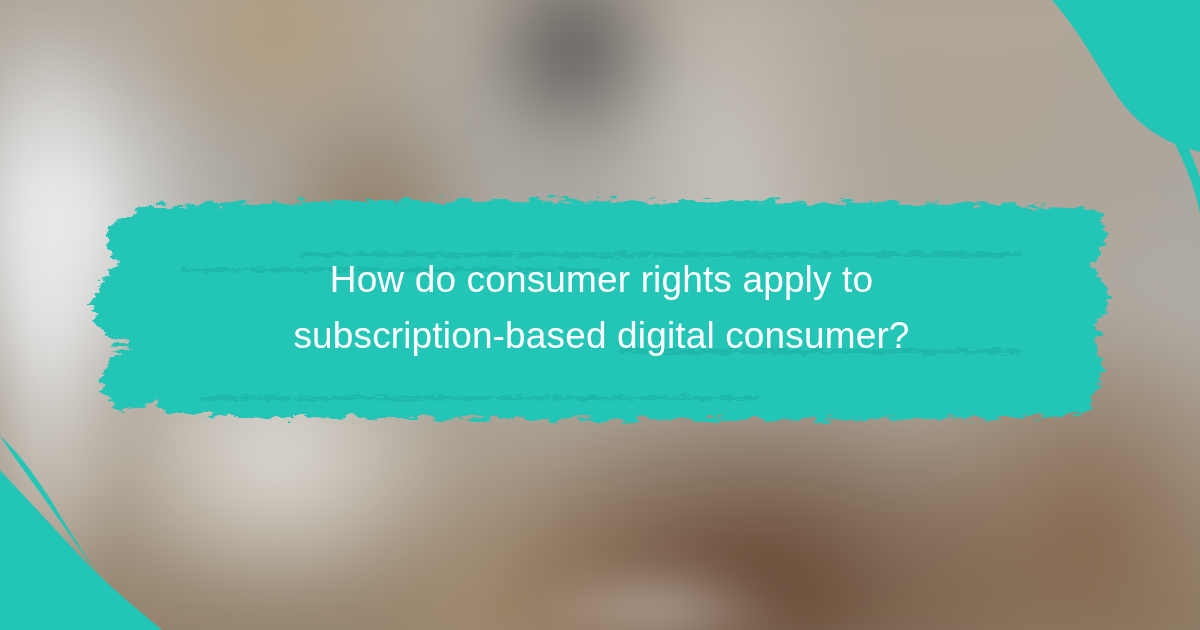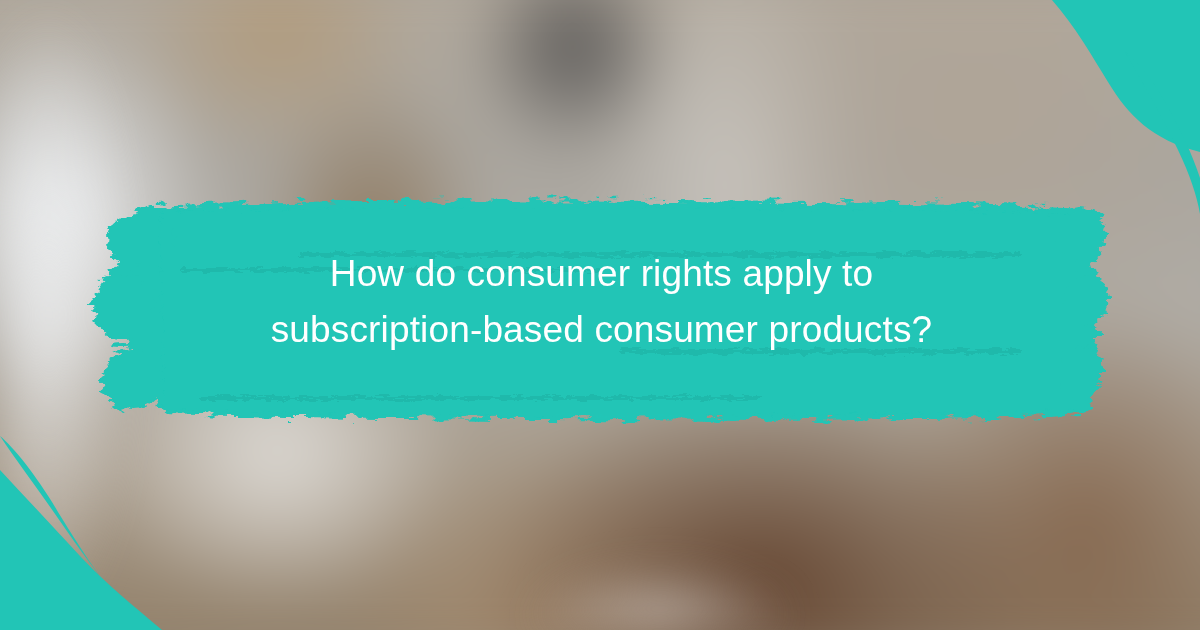--- a/index.html
+++ b/index.html
@@ -64,21 +64,21 @@
     height: 630px;
     z-index: 2;
   }
   .brush-svg { display: block; width: 1200px; height: 630px; }
 
   
   .headline {
     position: absolute;
     z-index: 3;
     left: 150px;
-    top: 246px;
+    top: 252px;
     width: 903px;
     text-align: center;
     color: #ffffff;
     font-size: 37px;
     line-height: 56px;
     font-weight: 400;
     letter-spacing: 0.15px;
     font-family: "Liberation Sans", sans-serif;
   }
   .headline .ln { display: block; white-space: nowrap; }
@@ -150,16 +150,16 @@
         <rect x="300" y="252" width="720" height="5" fill="#0d6f68"></rect>
         <rect x="180" y="268" width="420" height="4" fill="#0d6f68"></rect>
         <rect x="620" y="349" width="400" height="5" fill="#0d6f68"></rect>
         <rect x="200" y="396" width="560" height="4" fill="#0d6f68"></rect>
       </g>
     </svg>
   </div>
 
   <div class="headline">
     <span class="ln">How do consumer rights apply to</span>
-    <span class="ln">subscription-based consumer products?</span>
+    <span class="ln">subscription-based digital consumer?</span>
   </div>
 
 </div>
 
 </body></html>

